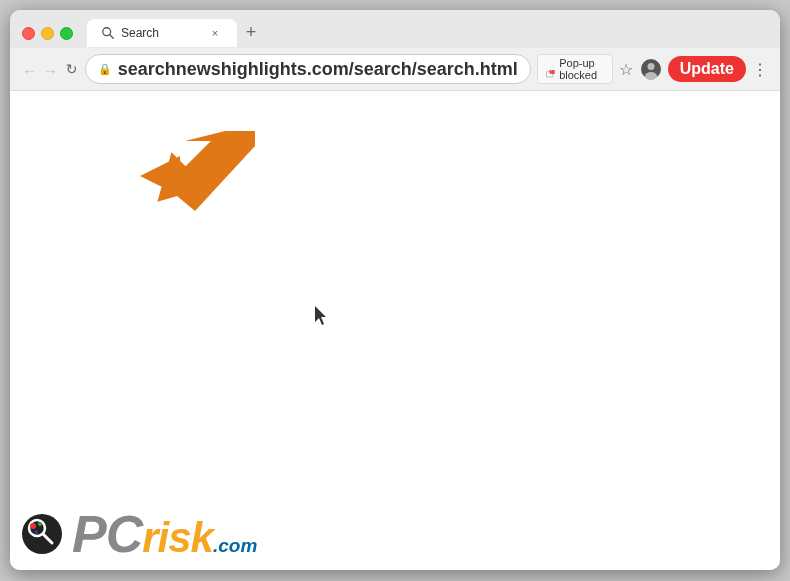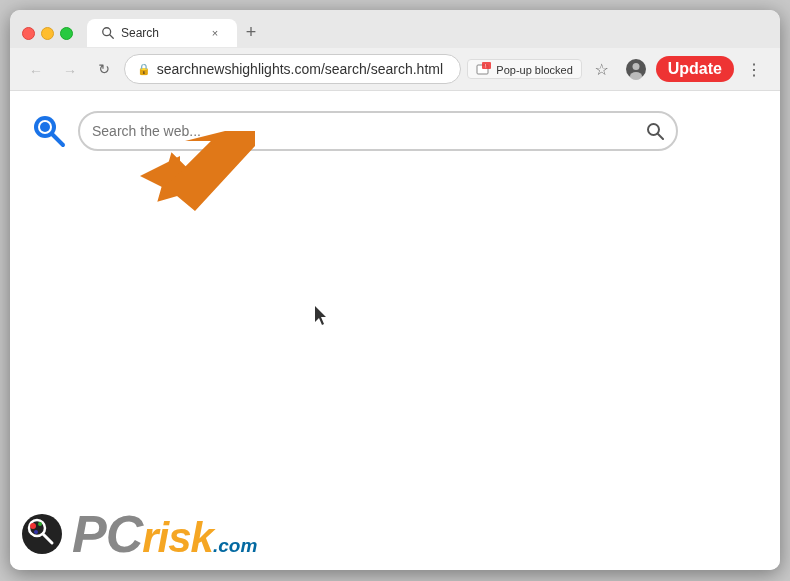--- a/index.html
+++ b/index.html
@@ -141,22 +141,23 @@
       gap: 6px;
     }
 
     .lock-icon {
       color: #666;
       font-size: 11px;
     }
 
     .address-text {
       flex: 1;
-      font-size: 14px;
+      font-size: 18px;
       color: #333;
+      font-weight: bold;
     }
 
     .popup-blocked {
       display: flex;
       align-items: flex-end;
       gap: 4px;
       background: #f8f8f8;
       border: 1px solid #ddd;
       border-radius: 4px;
       padding: 2px 8px;
@@ -325,39 +326,20 @@
         <circle cx="11" cy="8.5" r="3.5" fill="#bbb"></circle>
         <ellipse cx="11" cy="18" rx="6" ry="4" fill="#bbb"></ellipse>
       </svg>
     </div>
     <button class="update-btn">Update</button>
     <div class="menu-btn">⋮</div>
   </div>
 
   <div class="page-content">
 
-    <div class="search-area">
-
-      <svg class="search-logo" viewBox="0 0 38 38">
-        <circle cx="15" cy="15" r="11" fill="#1a73e8" stroke="#1a73e8" stroke-width="0"></circle>
-        <circle cx="15" cy="15" r="7" fill="#fff"></circle>
-        <circle cx="15" cy="15" r="5" fill="#1a73e8"></circle>
-        <line x1="22" y1="22" x2="33" y2="33" stroke="#1a73e8" stroke-width="4" stroke-linecap="round"></line>
-      </svg>
-
-      <div class="search-box-wrapper">
-        <input type="text" class="search-input" placeholder="Search the web..." style="">
-        <button class="search-submit">
-          <svg width="18" height="18" viewBox="0 0 18 18">
-            <circle cx="7.5" cy="7.5" r="5.5" fill="none" stroke="#555" stroke-width="2"></circle>
-            <line x1="12" y1="12" x2="17" y2="17" stroke="#555" stroke-width="2" stroke-linecap="round"></line>
-          </svg>
-        </button>
-      </div>
-    </div>
 
     <svg style="position:absolute; top:48px; left:100px; width:130px; height:80px; pointer-events:none;" viewBox="0 0 130 80">
 
       <defs>
         <marker id="arrowhead" markerWidth="10" markerHeight="7" refX="0" refY="3.5" orient="auto">
           <polygon points="0 0, 10 3.5, 0 7" fill="#e07818"></polygon>
         </marker>
       </defs>
 
       <g transform="translate(5, 5)">

